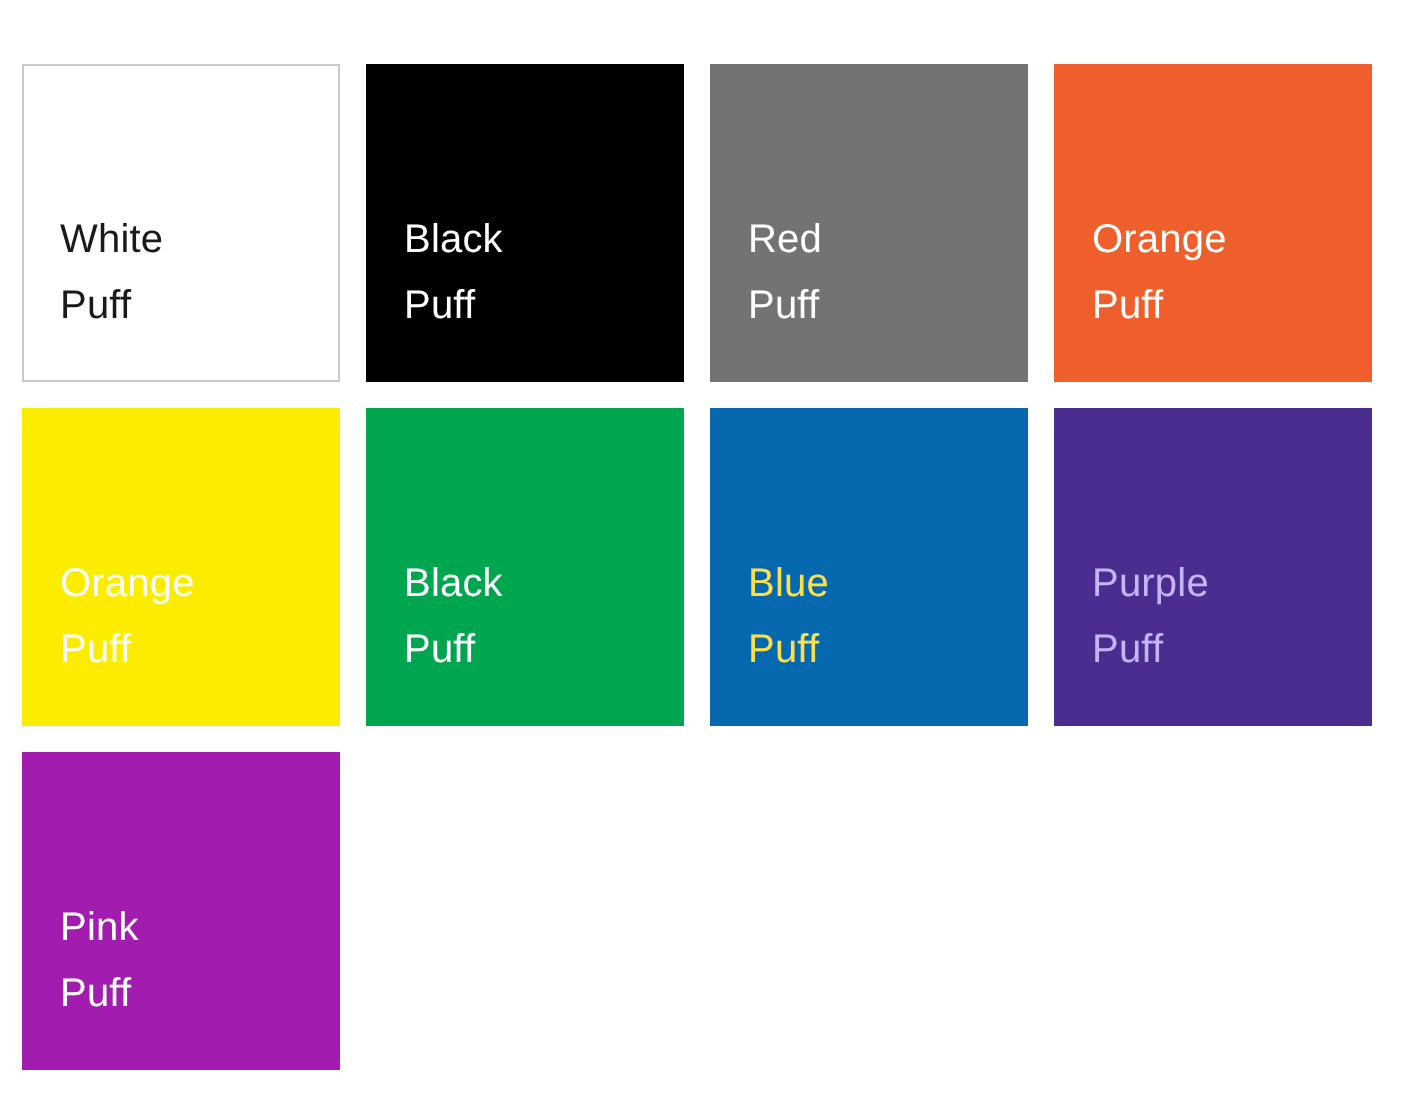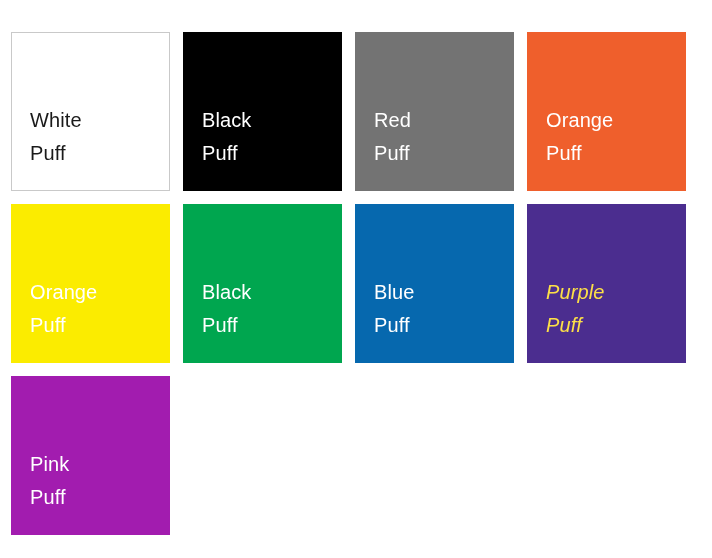--- a/index.html
+++ b/index.html
@@ -78,21 +78,21 @@
     <div class="swatch" style="background: rgb(239, 95, 44);">
       <div class="swatch-label" style="color: rgb(255, 255, 255);"><span class="swatch-name">Orange</span><span class="swatch-sub">Puff</span></div>
     </div>
     <div class="swatch" style="background: rgb(251, 236, 0);">
       <div class="swatch-label" style="color: rgb(255, 255, 255);"><span class="swatch-name">Orange</span><span class="swatch-sub">Puff</span></div>
     </div>
     <div class="swatch" style="background: rgb(0, 166, 79);">
       <div class="swatch-label" style="color: rgb(255, 255, 255);"><span class="swatch-name">Black</span><span class="swatch-sub">Puff</span></div>
     </div>
     <div class="swatch" style="background: rgb(6, 104, 174);">
-      <div class="swatch-label" style="color: #ffffff;"><span class="swatch-name">Blue</span><span class="swatch-sub">Puff</span></div>
+      <div class="swatch-label" style="color: #fde047;"><span class="swatch-name">Blue</span><span class="swatch-sub">Puff</span></div>
     </div>
     <div class="swatch" style="background: rgb(75, 45, 143);">
-      <div class="swatch-label" style="color: #fde047; font-style: italic;"><span class="swatch-name">Purple</span><span class="swatch-sub">Puff</span></div>
+      <div class="swatch-label" style="color: #c4b5fd;"><span class="swatch-name">Purple</span><span class="swatch-sub">Puff</span></div>
     </div>
     <div class="swatch" style="background: #a21caf;">
       <div class="swatch-label" style="color: rgb(255, 255, 255);"><span class="swatch-name">Pink</span><span class="swatch-sub">Puff</span></div>
     </div>
   </div>
 
 </body></html>

